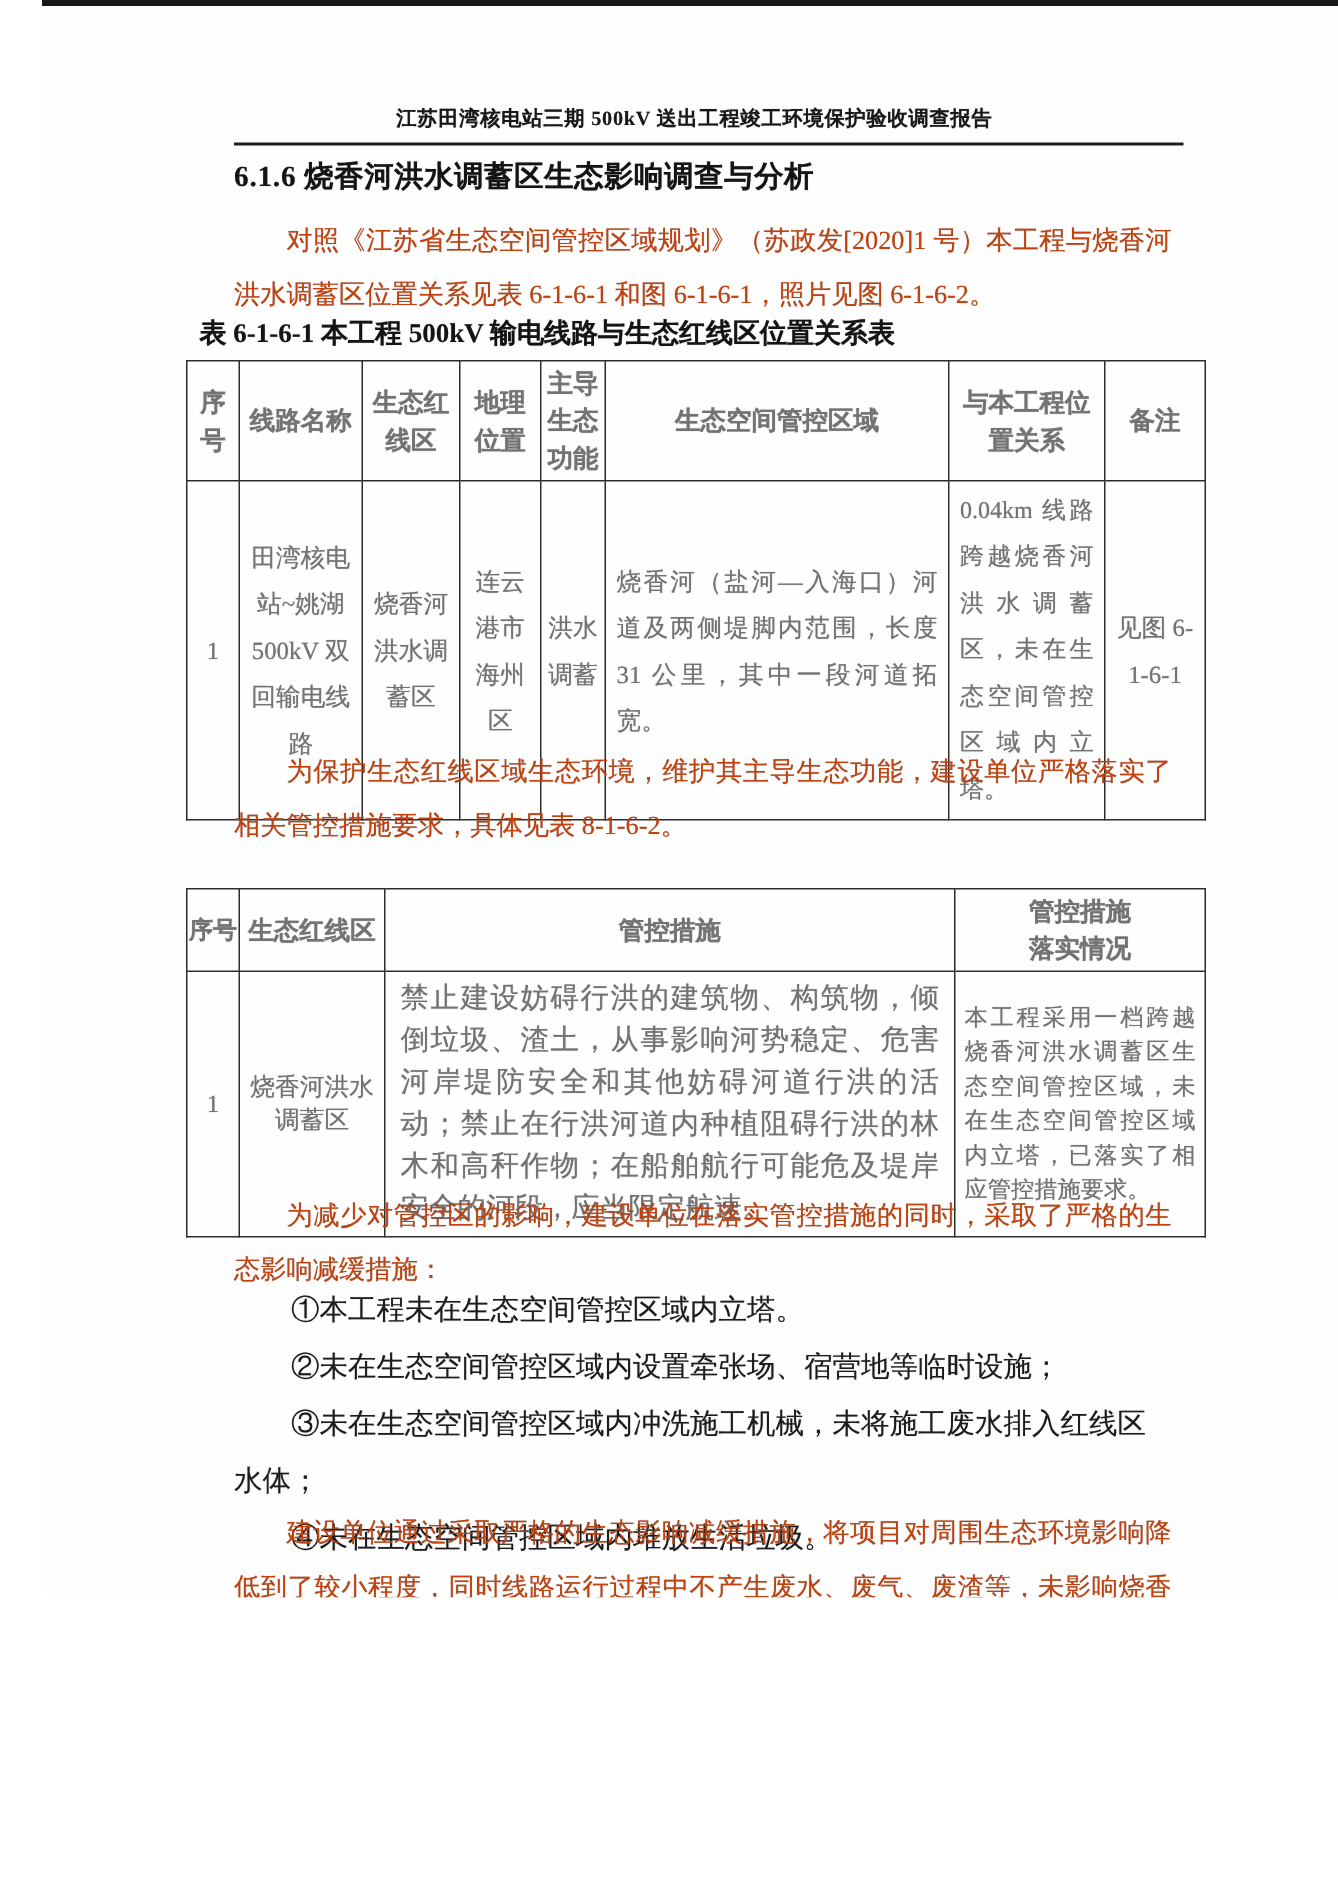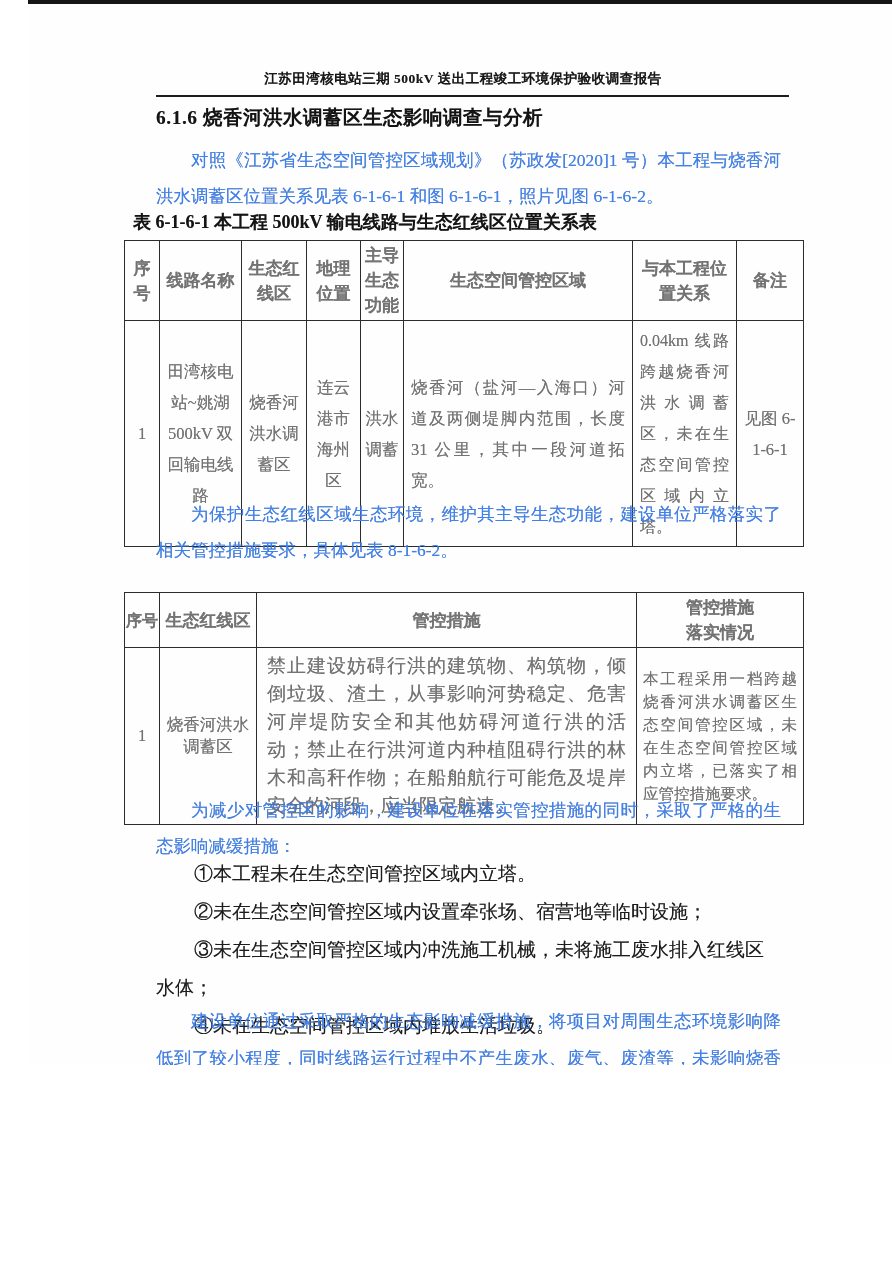--- a/index.html
+++ b/index.html
@@ -10,21 +10,21 @@
   }
   .top-strip{position:absolute;top:0;left:0;width:880px;height:4px;background:#161616;}
   .right-band{position:absolute;top:0;right:0;width:16px;height:100%;
     background:linear-gradient(to right,#fbfbfb,#e9e9e9);}
   .running-header{position:absolute;top:70px;left:105px;width:660px;text-align:center;
     font-size:13.5px;font-weight:bold;letter-spacing:.5px;color:#181818;}
   .header-rule{position:absolute;top:95px;left:128px;width:633px;height:2px;background:#1e1e1e;}
   .section-heading{position:absolute;top:104px;left:128px;margin:0;
     font-size:19.5px;font-weight:bold;letter-spacing:.5px;color:#141414;}
   .para{position:absolute;left:128px;width:625px;margin:0;
-    font-size:17.5px;line-height:36px;text-align:justify;text-indent:2em;color:#3b82f6;}
+    font-size:17.5px;line-height:36px;text-align:justify;text-indent:2em;color:#c2410c;}
   #para-intro{top:142px;}
   #para-protect{top:496px;}
   #para-reduce{top:792px;}
   #para-conclusion{top:1003px;line-height:37px;}
   .mitigation-list{position:absolute;top:855px;left:128px;width:625px;}
   .mitigation-list p{margin:0;font-size:19px;line-height:38px;text-indent:2em;}
   .table-caption{position:absolute;left:105px;width:679px;
     font-size:18px;font-weight:bold;color:#141414;}
   #caption-t1{top:210px;}
   #caption-t2{top:560px;}

